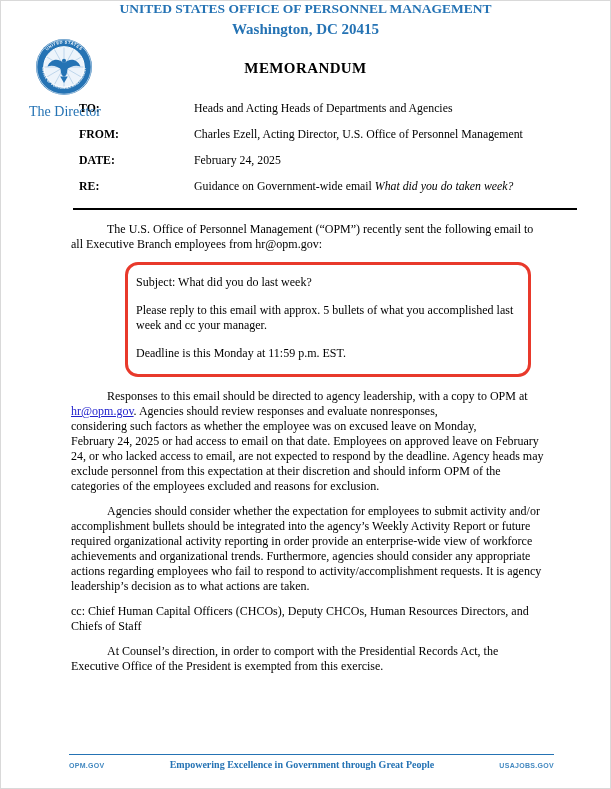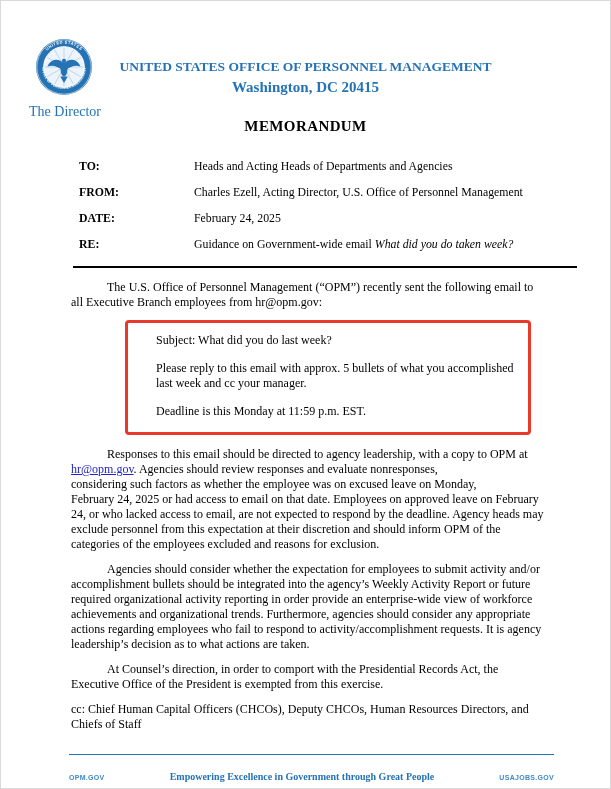--- a/index.html
+++ b/index.html
@@ -17,21 +17,21 @@
     font-family:"Liberation Serif", serif;
     color:#000;
     overflow:hidden;
   }
   
   .seal-wrap{position:absolute;left:33px;top:36px;width:60px;height:60px;}
   .director{
     position:absolute;left:18px;top:103px;width:92px;
     text-align:center;font-size:14px;color:var(--blue);
   }
-  .letterhead{padding-top:58px;text-align:center;}
+  .letterhead{text-align:center;}
   .agency-line{font-size:13.5px;font-weight:bold;color:var(--blue);}
   .address-line{font-size:15px;font-weight:bold;color:var(--blue);margin-top:4px;}
   .memo-title{font-size:15px;font-weight:bold;color:#000000;margin-top:22px;letter-spacing:0.4px;}
   
   .fields{margin:24px 60px 0 78px;font-size:11.8px;}
   .field-row{display:flex;margin-bottom:11px;}
   .field-label{width:115px;flex:none;font-weight:bold;}
   .field-value{flex:1;}
   .field-value em{font-style:italic;}
   
@@ -39,32 +39,32 @@
   
   .content{margin:12px 63px 0 70px;font-size:12px;line-height:15px;}
   p.para{margin:0 0 10px 0;text-indent:36px;}
   p.noindent{text-indent:0;}
   .prewrap{white-space:pre-wrap;}
   a.link{color:var(--link);text-decoration:underline;cursor:pointer;}
   b.strong{font-weight:bold;}
   
   .quote-box{
     border:3px solid var(--red);
-    border-radius:4px;
+    border-radius:13px;
     margin:2px 0 12px 54px;
     width:406px;
     box-sizing:border-box;
-    padding:10px 14px 0 28px;
+    padding:10px 14px 0 8px;
   }
   .quote-box p{margin:0 0 13px 0;text-indent:0;}
   
   .footer{
     position:absolute;left:68px;top:753px;width:485px;
     border-top:1px solid var(--blue);
-    padding-top:16px;
+    padding-top:4px;
     display:flex;justify-content:space-between;align-items:baseline;
   }
   .footer-side{
     font-family:"Liberation Sans", sans-serif;
     font-size:7px;font-weight:bold;color:#4288c0;letter-spacing:0.3px;
   }
   .footer-center{font-size:10px;font-weight:bold;color:var(--blue);}
 </style>
 </head>
 <body>
@@ -146,23 +146,23 @@
       <p>Please reply to this email with approx. 5 bullets of what you accomplished last week and cc your manager.</p>
       <p>Deadline is this Monday at 11:59 p.m. EST.</p>
     </div>
 
     <p class="para"><span>Responses to this email should be directed to agency leadership, with a copy to OPM at </span><a class="link">hr@opm.gov</a><span class="prewrap">. Agencies should review responses and evaluate nonresponses,
 considering such factors as whether the employee was on excused leave on Monday,
 February 24, 2025 or had access to email on that date. Employees on approved leave on February 24, or who lacked access to email, are not expected to respond by the deadline. Agency heads may exclude personnel from this expectation at their discretion and should inform OPM of the categories of the employees excluded and reasons for exclusion.</span></p>
 
     <p class="para">Agencies should consider whether the expectation for employees to submit activity and/or accomplishment bullets should be integrated into the agency’s Weekly Activity Report or future required organizational activity reporting in order provide an enterprise-wide view of workforce achievements and organizational trends. Furthermore, agencies should consider any appropriate actions regarding employees who fail to respond to activity/accomplishment requests. It is agency leadership’s decision as to what actions are taken.</p>
 
+    <p class="para noindent">cc: Chief Human Capital Officers (CHCOs), Deputy CHCOs, Human Resources Directors, and Chiefs of Staff</p>
+
     <p class="para">At Counsel’s direction, in order to comport with the Presidential Records Act, the Executive Office of the President is exempted from this exercise.</p>
-
-    <p class="para noindent">cc: Chief Human Capital Officers (CHCOs), Deputy CHCOs, Human Resources Directors, and Chiefs of Staff</p>
   </div>
 
   <div class="footer">
     <span class="footer-side">OPM.GOV</span>
     <span class="footer-center">Empowering Excellence in Government through Great People</span>
     <span class="footer-side">USAJOBS.GOV</span>
   </div>
 
 </div>
 

